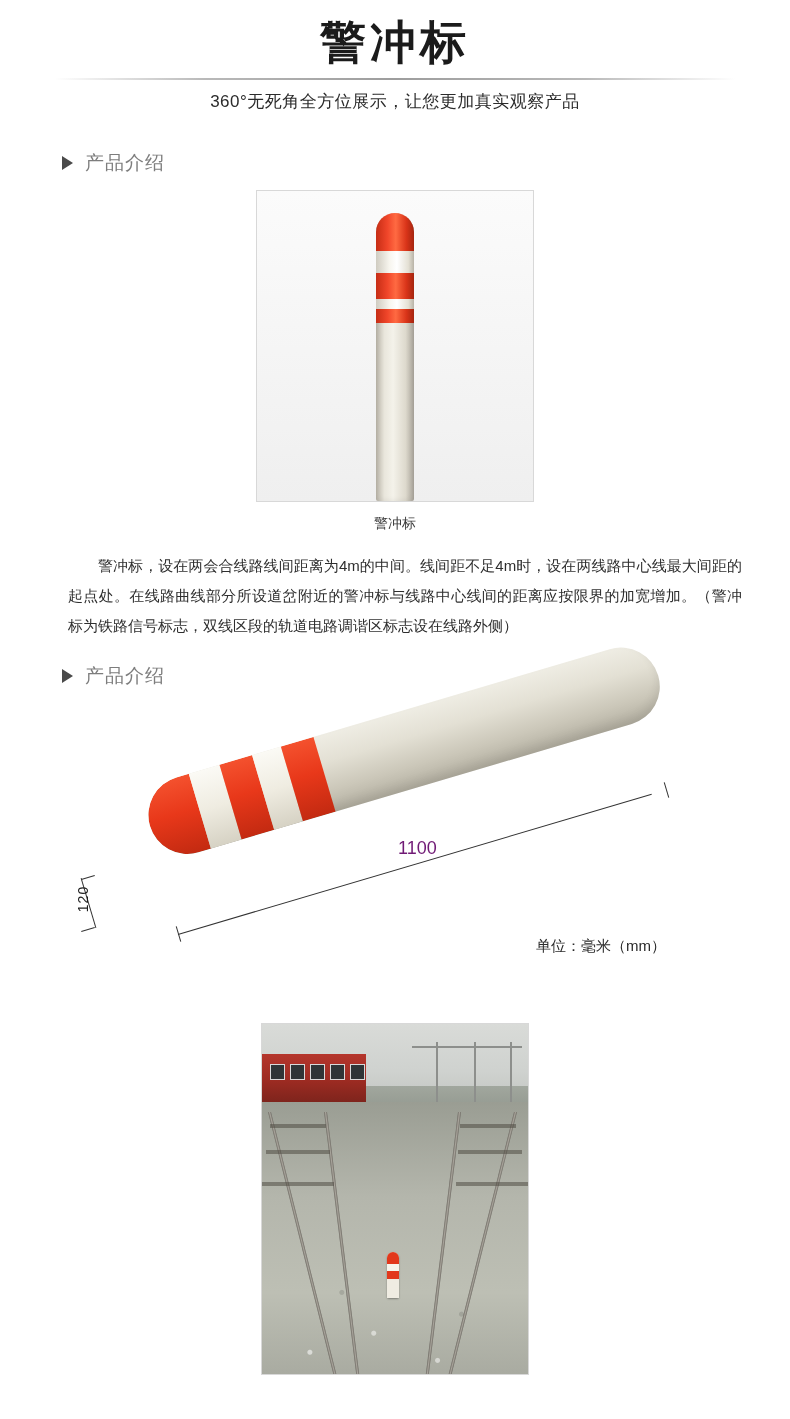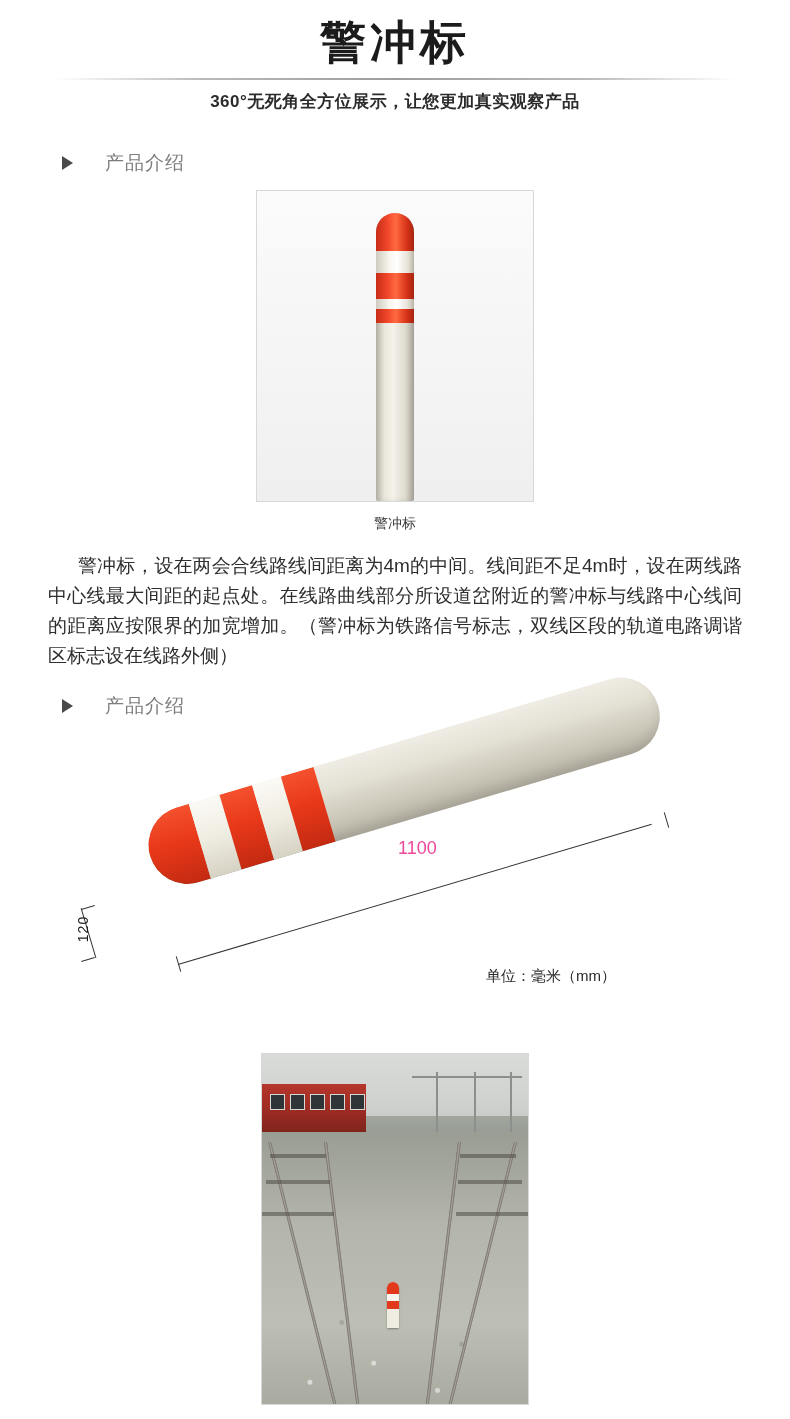--- a/index.html
+++ b/index.html
@@ -48,33 +48,32 @@
     height: 2px;
     background: linear-gradient(to right, rgba(210,210,210,0) 0%, #b9b9b9 22%, #9d9d9d 50%, #b9b9b9 78%, rgba(210,210,210,0) 100%);
   }
   .header-sub {
     position: absolute;
     top: 90px;
     left: 0;
     width: 790px;
     text-align: center;
     font-size: 17px;
-    font-weight: bold;
+    font-weight: normal;
     color: #2b2b2b;
     letter-spacing: 0.5px;
   }
 
   
   .section-head {
     display: flex;
     align-items: center;
     padding-left: 62px;
     margin-top: 18px;
     height: 34px;
-    gap: 20px;
   }
   .tri-icon {
     width: 0;
     height: 0;
     border-left: 11px solid #4a4a4a;
     border-top: 7px solid transparent;
     border-bottom: 7px solid transparent;
     margin-right: 12px;
   }
   .section-title {
@@ -133,22 +132,22 @@
 
   .caption {
     text-align: center;
     font-size: 14px;
     color: #3a3a3a;
     margin-top: 10px;
   }
 
   
   .desc {
-    margin: 18px 48px 0 48px;
-    font-size: 19px;
+    margin: 18px 48px 0 68px;
+    font-size: 15px;
     line-height: 30px;
     color: #2e2e2e;
     text-indent: 30px;
     text-align: justify;
   }
 
   
   .spec-wrap {
     position: relative;
     width: 790px;
@@ -197,21 +196,21 @@
     height: 16px;
     background: #333;
   }
   .tick-l { left: 178px; top: 227px; transform: rotate(-16.5deg); }
   .tick-r { left: 666px; top: 83px; transform: rotate(-16.5deg); }
   .dim-label-1100 {
     position: absolute;
     left: 398px;
     top: 838px;
     font-size: 18px;
-    color: #ec4899;
+    color: #701a75;
   }
   .dim-120 {
     position: absolute;
     left: 70px;
     top: 192px;
     font-size: 14px;
     color: #1c1c1c;
     transform: rotate(-90deg);
     transform-origin: 50% 50%;
     letter-spacing: 1px;
@@ -238,21 +237,21 @@
     position: absolute;
     left: 81px;
     top: 230px;
     width: 14px;
     height: 1px;
     background: #333;
     transform: rotate(-16.5deg);
   }
   .unit-note {
     position: absolute;
-    left: 486px;
+    left: 536px;
     top: 238px;
     font-size: 15px;
     color: #2a2a2a;
   }
 
   
   .app-wrap {
     margin-top: 14px;
     text-align: center;
   }

